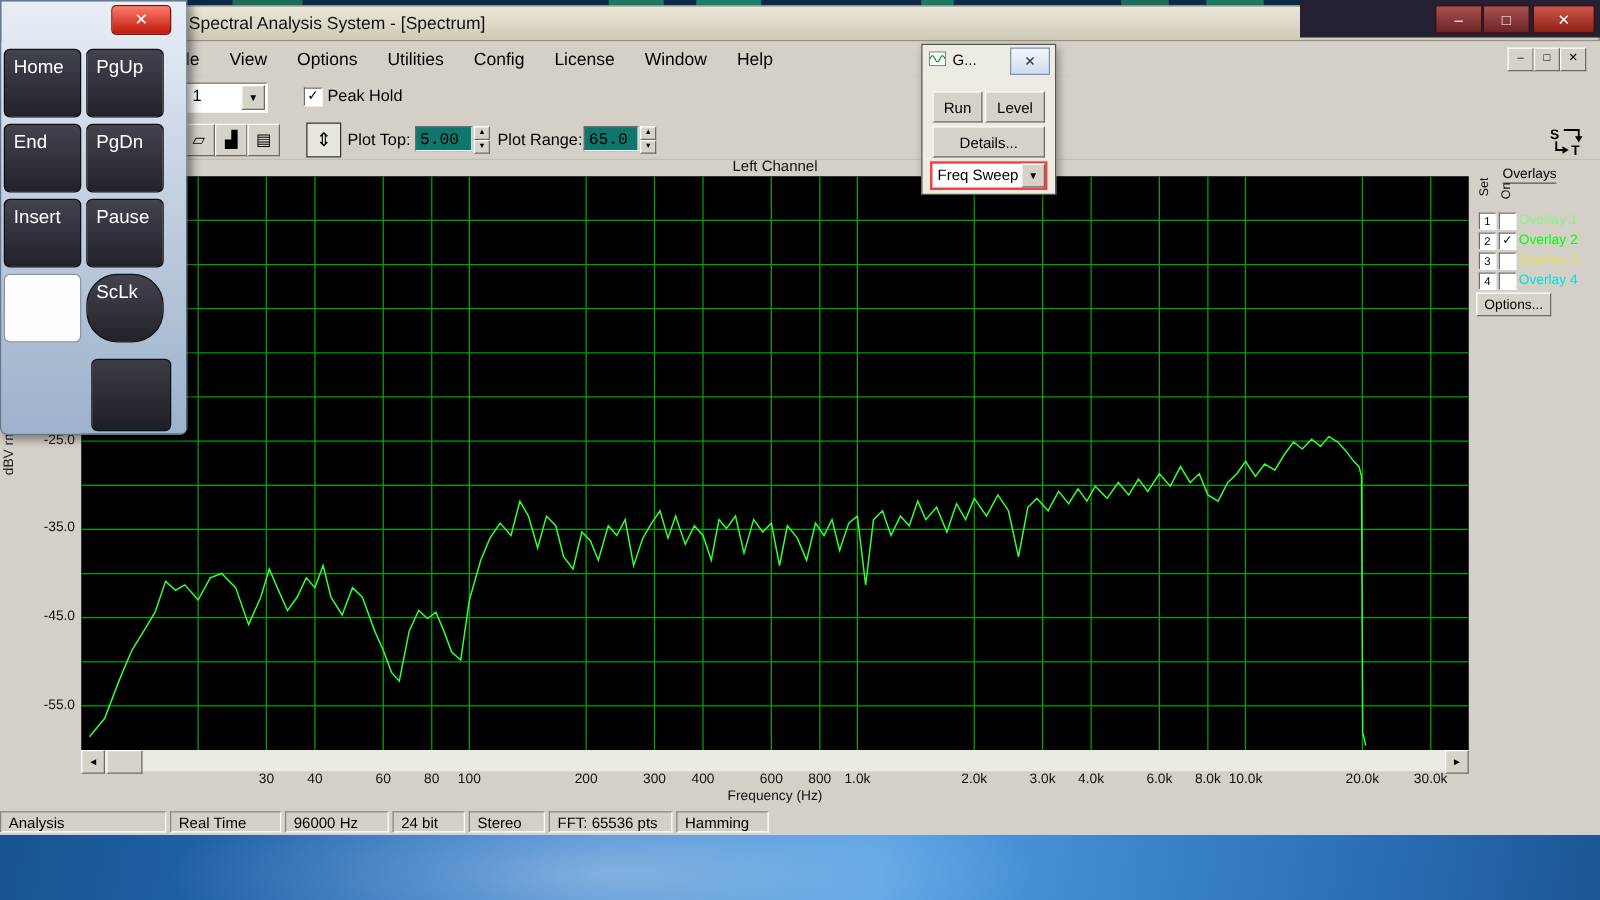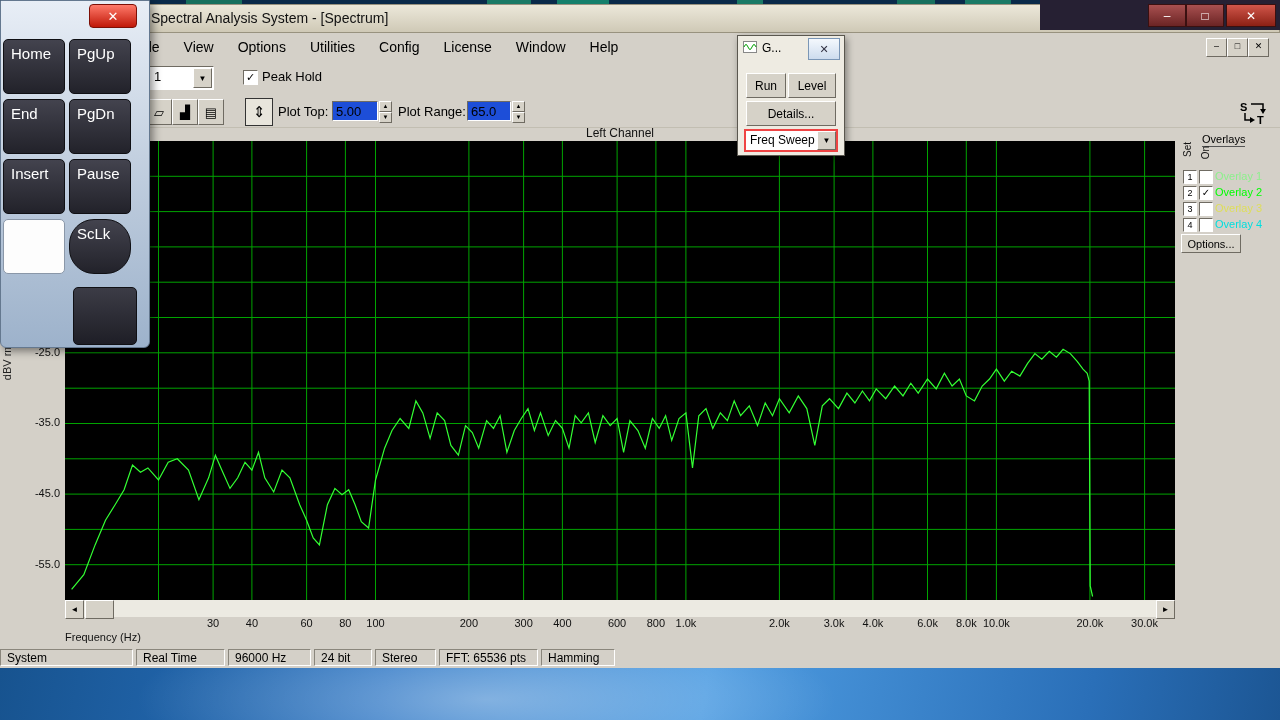--- a/index.html
+++ b/index.html
@@ -37,32 +37,32 @@
   #toolbar1{left:0;top:61px;width:1280px;height:33px;background:#d4d0c8;}
   #toolbar2{left:0;top:94px;width:1280px;height:33px;background:#d4d0c8;border-bottom:1px solid #c2beb2;}
   .combo{background:#fff;border:1px solid;border-color:#6f6b62 #fff #fff #6f6b62;}
   .combo .val{position:absolute;left:5px;top:2px;font-size:13px;}
   .combo .arrow{position:absolute;right:1px;top:1px;bottom:1px;width:17px;font-size:8px;}
   .cb{width:13px;height:13px;background:#fff;border:1px solid;border-color:#6f6b62 #fff #fff #6f6b62;
       font-size:11px;line-height:12px;text-align:center;font-weight:bold;}
   .tool-btn{width:24px;height:24px;font-size:13px;}
   .spin{width:13px;display:flex;flex-direction:column;}
   .spin div{flex:1;font-size:6px;line-height:9px;text-align:center;}
-  .field{background:#1d4ed8;border:1px solid;border-color:#6f6b62 #fff #fff #6f6b62;
-      font-size:13px;padding:1px 3px;box-sizing:border-box;font-family:Liberation Sans, sans-serif;}
+  .field{background:#0f766e;border:1px solid;border-color:#6f6b62 #fff #fff #6f6b62;
+      font-size:13px;padding:1px 3px;box-sizing:border-box;font-family:Liberation Mono, monospace;}
   .tlabel{font-size:13px;}
 
   
   #chart-title{left:65px;top:126px;width:1110px;text-align:center;font-size:12px;color:#111;}
   #plot{left:65px;top:141px;width:1110px;height:459px;background:#000;}
   .ytick{position:absolute;left:18px;width:42px;text-align:right;font-size:11px;color:#111;}
   #y-axis-label{left:1px;top:338px;font-size:11px;color:#222;
     writing-mode:vertical-rl;transform:rotate(180deg);}
   .xtick{position:absolute;top:617px;width:44px;text-align:center;font-size:11px;color:#111;}
-  #x-axis-label{left:65px;top:631px;width:1110px;font-size:11px;color:#111;}
+  #x-axis-label{left:65px;top:631px;width:1110px;text-align:center;font-size:11px;color:#111;}
 
   
   #hscroll{left:65px;top:600px;width:1110px;height:17px;background:#eceae2;}
   .scr-btn{width:17px;height:17px;font-size:8px;}
   #scroll-thumb{position:absolute;left:20px;top:0;width:27px;height:17px;}
   #scroll-right-button{position:absolute;right:0;top:0;}
 
   
   #overlays-panel{left:1178px;top:130px;width:102px;height:132px;}
   #overlays-title{position:absolute;left:24px;top:3px;font-size:11px;border-bottom:1px solid #555;padding-bottom:1px;}
@@ -323,21 +323,21 @@
       <div class="ov-row" style="top: 88px;">
         <div class="ov-num">4</div>
         <div class="ov-cb"></div>
         <div class="ov-label" style="color: rgb(0, 222, 222);">Overlay 4</div>
       </div>
     </div>
   <div class="raised center" id="options-button">Options...</div>
 </div>
 
 <div class="abs" id="status-bar">
-    <div class="status-cell" style="width: 133px;">System</div>
+    <div class="status-cell" style="width: 133px;">Analysis</div>
     <div class="status-cell" style="width: 89px;">Real Time</div>
     <div class="status-cell" style="width: 83px;">96000 Hz</div>
     <div class="status-cell" style="width: 58px;">24 bit</div>
     <div class="status-cell" style="width: 61px;">Stereo</div>
     <div class="status-cell" style="width: 99px;">FFT: 65536 pts</div>
     <div class="status-cell" style="width: 74px;">Hamming</div>
   </div>
 
 <div class="abs" id="wallpaper"></div>
 

